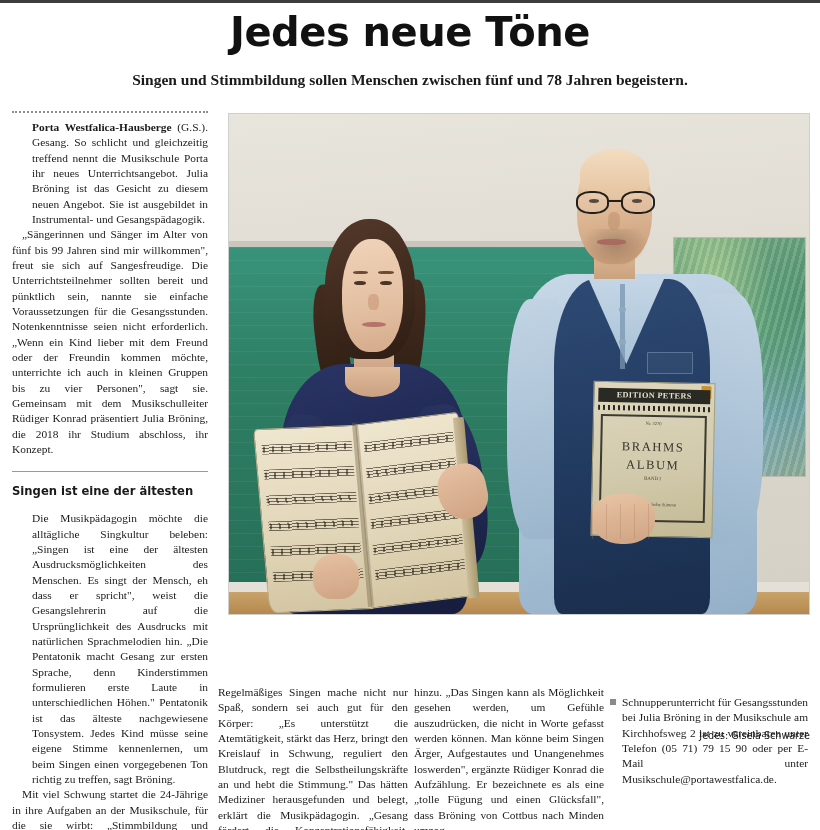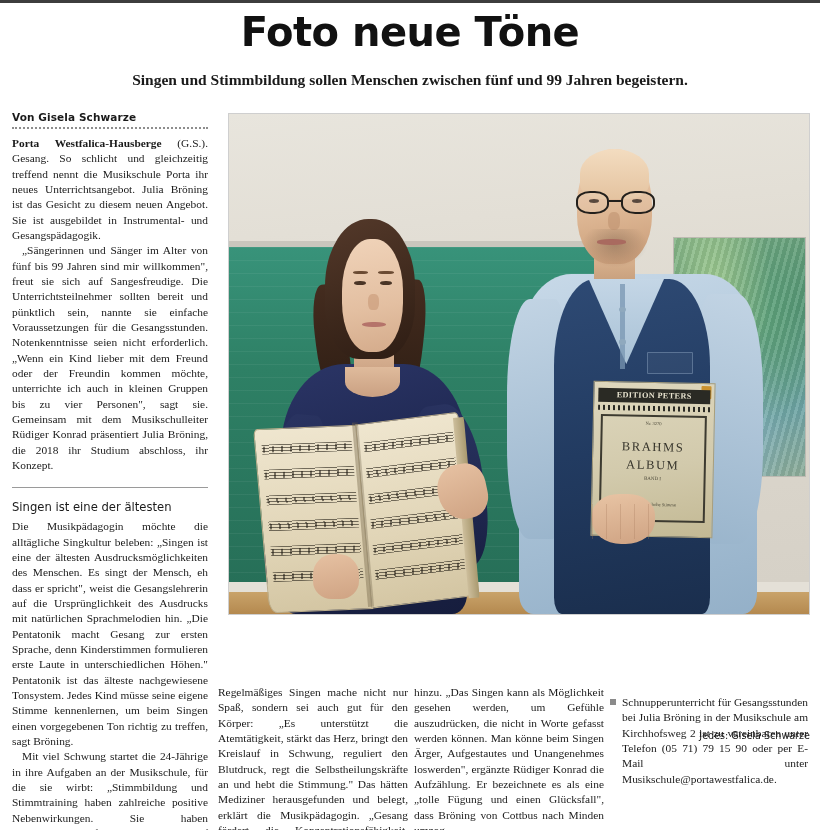--- a/index.html
+++ b/index.html
@@ -87,38 +87,38 @@
     font-family: "Liberation Serif", serif;
     font-size: 11.4px;
     line-height: 1.345;
     text-align: justify;
     color: #1a1a1a;
     hyphens: auto;
     -webkit-hyphens: auto;
   }
 
   .body-text p { text-indent: 10px; margin: 0; }
-  .body-text p.first { text-indent: 0; }
+  .body-text p.first { text-indent: 0; margin-left: 20px; }
 
   .lead-in { font-weight: bold; }
 
   .hr-thin {
     width: 100%;
     height: 1px;
     background: #9a9a9a;
     margin: 14px 0 11px 0;
   }
 
   .subhead-block {
     font-family: "DejaVu Sans", sans-serif;
     font-size: 11.6px;
-    font-weight: normal;
+    font-weight: bold;
     line-height: 1.4;
     color: #1a1a1a;
-    margin-bottom: 4px;
+    margin-bottom: 12px;
   }
 
   
   .photo-wrap {
     position: absolute;
     left: 228px; top: 2px;
     width: 582px;
     height: 502px;
     border: 1px solid #cfcfcf;
     overflow: hidden;
@@ -488,30 +488,29 @@
   }
   .infobox p { text-indent: 0; }
 </style>
 </head>
 <body>
 
 <div class="top-rule"></div>
 
 <div class="page">
 
-  <h1 class="headline">Foto neue Töne</h1>
+  <h1 class="headline">Jedes neue Töne</h1>
 
   <div class="subheadline">
-    <div>Singen und Stimmbildung sollen Menschen zwischen fünf und 99 Jahren begeistern.</div>
+    <div>Singen und Stimmbildung sollen Menschen zwischen fünf und 78 Jahren begeistern.</div>
   </div>
 
   <div class="upper">
 
     <div class="col1">
-      <div class="byline">Von Gisela Schwarze</div>
       <div class="dotted-rule"></div>
 
       <div class="body-text">
         <p class="first"><span class="lead-in">Porta Westfalica-Hausberge</span><span> (G.S.). Gesang. So schlicht und gleichzeitig treffend nennt die Musikschule Porta ihr neues Unterrichtsangebot. Julia Bröning ist das Gesicht zu diesem neuen Angebot. Sie ist ausgebildet in Instrumental- und Gesangspädagogik.</span></p>
         <p>„Sängerinnen und Sänger im Alter von fünf bis 99 Jahren sind mir willkommen", freut sie sich auf Sangesfreudige. Die Unterrichtsteilnehmer sollten bereit und pünktlich sein, nannte sie einfache Voraussetzungen für die Gesangsstunden. Notenkenntnisse seien nicht erforderlich. „Wenn ein Kind lieber mit dem Freund oder der Freundin kommen möchte, unterrichte ich auch in kleinen Gruppen bis zu vier Personen", sagt sie. Gemeinsam mit dem Musikschulleiter Rüdiger Konrad präsentiert Julia Bröning, die 2018 ihr Studium abschloss, ihr Konzept.</p>
       </div>
 
       <div class="hr-thin"></div>
 
       <div class="subhead-block">

